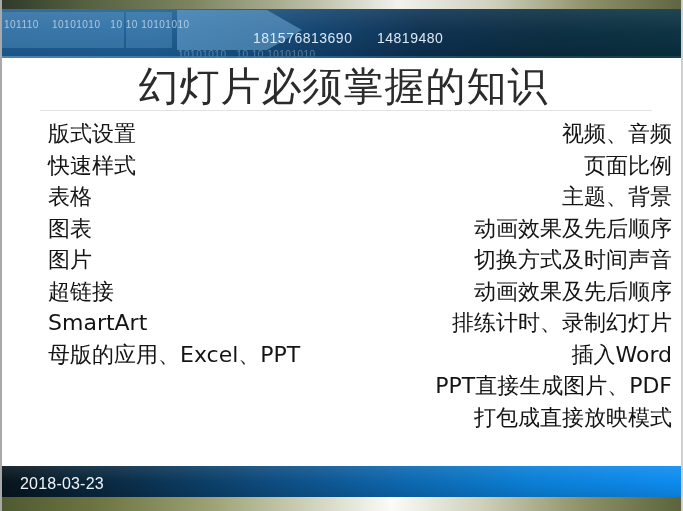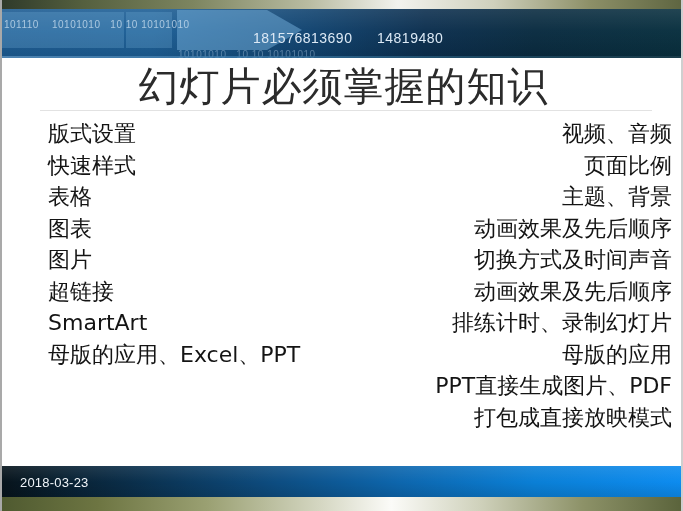--- a/index.html
+++ b/index.html
@@ -186,21 +186,21 @@
     height: 32px;
     background: linear-gradient(to bottom,
         rgba(255,255,255,0.09) 0%,
         rgba(255,255,255,0.00) 50%,
         rgba(0,0,0,0.12) 100%);
   }
   .ftr-date {
     position: absolute;
     left: 18px;
     top: 9px;
-    font-size: 13px;
+    font-size: 16px;
     color: #f0f4f8;
     letter-spacing: 0.2px;
     font-family: "Liberation Sans", sans-serif;
   }
   .ftr-olive {
     position: absolute;
     left: 0; top: 31px;
     width: 683px;
     height: 14px;
     background: linear-gradient(to right,
@@ -243,21 +243,21 @@
       <span class="line">母版的应用、Excel、PPT</span>
     </div>
     <div class="col col-right">
       <span class="line">视频、音频</span>
       <span class="line">页面比例</span>
       <span class="line">主题、背景</span>
       <span class="line">动画效果及先后顺序</span>
       <span class="line">切换方式及时间声音</span>
       <span class="line">动画效果及先后顺序</span>
       <span class="line">排练计时、录制幻灯片</span>
-      <span class="line">母版的应用</span>
+      <span class="line">插入Word</span>
       <span class="line">PPT直接生成图片、PDF</span>
       <span class="line">打包成直接放映模式</span>
     </div>
   </div>
 
   <div class="footer-band">
     <div class="ftr-blue"></div>
     <div class="ftr-blue-sheen"></div>
     <div class="ftr-date">2018-03-23</div>
     <div class="ftr-olive"></div>

